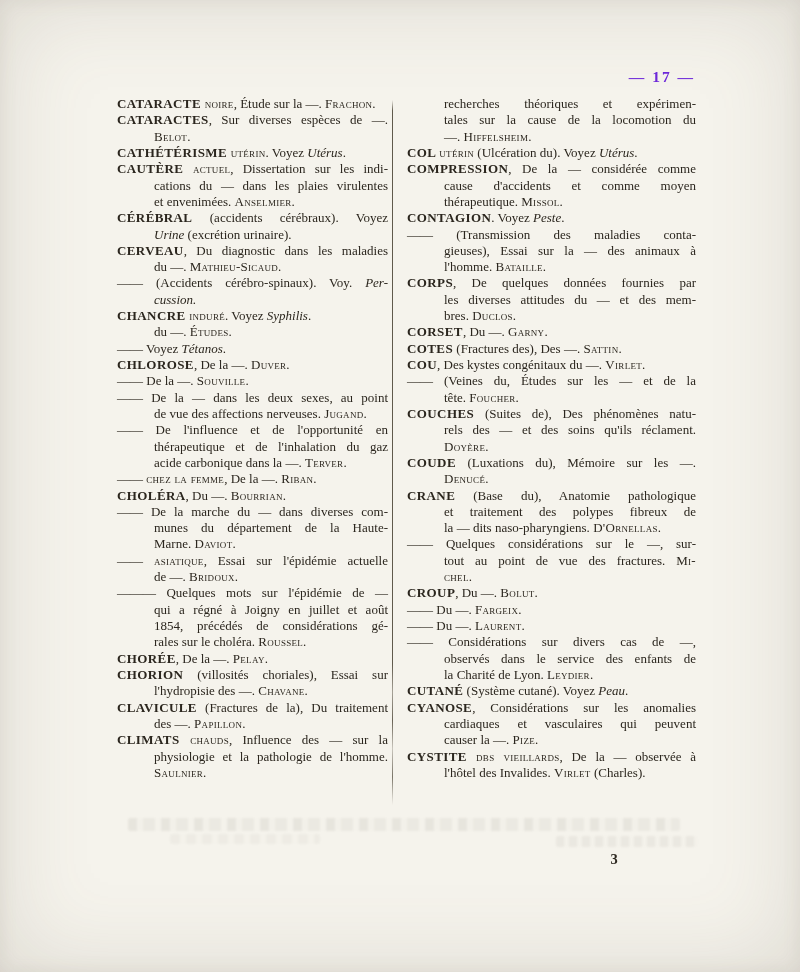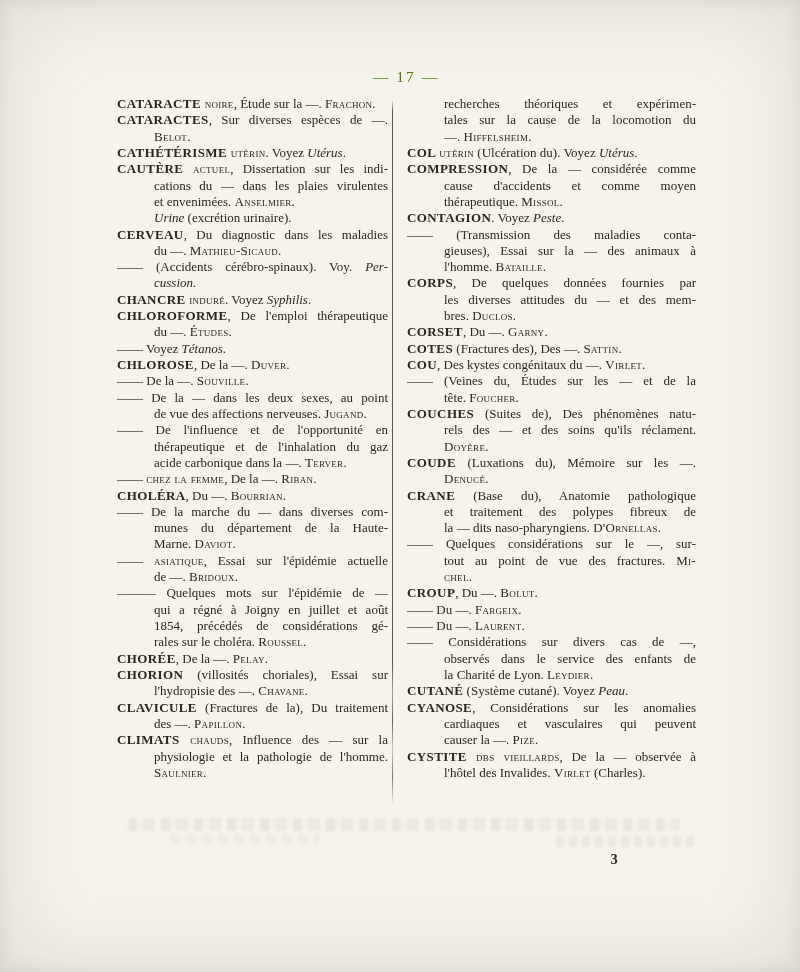--- a/index.html
+++ b/index.html
@@ -19,25 +19,25 @@
     position: absolute;
     inset: 0;
     pointer-events: none;
     box-shadow: inset 0 0 90px rgba(110, 100, 85, 0.18), inset 0 0 18px rgba(120, 110, 95, 0.10);
   }
   .page-number {
     position: absolute;
     top: 68px;
     left: 117px;
     width: 578px;
-    text-align: center;
+    text-align: right;
     font-size: 15.5px;
-    font-weight: normal;
+    font-weight: bold;
     letter-spacing: 2px;
-    color: #4d7c0f;
+    color: #6d28d9;
   }
   .column {
     position: absolute;
     top: 96px;
   }
   .column.left  { left: 117px; width: 271px; }
   .column.right { left: 407px; width: 289px; }
   .ln {
     white-space: nowrap;
     height: 16.32px;
@@ -121,27 +121,27 @@
 <div class="page-number">— 17 —</div>
 
 <div class="column left">
     <div class="ln"><span class="s-hw">CATARACTE </span><span class="s-sc">noire</span><span class="s-p">, Étude sur la —. </span><span class="s-sc">Frachon.</span></div>
     <div class="ln just"><span class="s-hw">CATARACTES</span><span class="s-p">, Sur diverses espèces de —.</span></div>
     <div class="ln ind"><span class="s-sc">Belot.</span></div>
     <div class="ln"><span class="s-hw">CATHÉTÉRISME </span><span class="s-sc">utérin</span><span class="s-p">. Voyez </span><span class="s-it">Utérus</span><span class="s-p">.</span></div>
     <div class="ln just"><span class="s-hw">CAUTÈRE </span><span class="s-sc">actuel</span><span class="s-p">, Dissertation sur les indi-</span></div>
     <div class="ln ind just"><span class="s-p">cations du — dans les plaies virulentes</span></div>
     <div class="ln ind"><span class="s-p">et envenimées. </span><span class="s-sc">Anselmier.</span></div>
+    <div class="ln just"><span class="s-hw">CÉRÉBRAL</span><span class="s-p"> (accidents cérébraux). Voyez</span></div>
     <div class="ln ind"><span class="s-it">Urine</span><span class="s-p"> (excrétion urinaire).</span></div>
     <div class="ln just"><span class="s-hw">CERVEAU</span><span class="s-p">, Du diagnostic dans les maladies</span></div>
     <div class="ln ind"><span class="s-p">du —. </span><span class="s-sc">Mathieu-Sicaud.</span></div>
     <div class="ln just"><span class="s-p">—— (Accidents cérébro-spinaux). Voy. </span><span class="s-it">Per-</span></div>
     <div class="ln ind"><span class="s-it">cussion.</span></div>
     <div class="ln"><span class="s-hw">CHANCRE </span><span class="s-sc">induré</span><span class="s-p">. Voyez </span><span class="s-it">Syphilis</span><span class="s-p">.</span></div>
-    <div class="ln just"><span class="s-hw">CHLOROFORME</span><span class="s-p">, De l'emploi thérapeutique</span></div>
     <div class="ln ind"><span class="s-p">du —. </span><span class="s-sc">Études.</span></div>
     <div class="ln"><span class="s-p">—— Voyez </span><span class="s-it">Tétanos</span><span class="s-p">.</span></div>
     <div class="ln"><span class="s-hw">CHLOROSE</span><span class="s-p">, De la —. </span><span class="s-sc">Duver.</span></div>
     <div class="ln"><span class="s-p">—— De la —. </span><span class="s-sc">Souville.</span></div>
     <div class="ln just"><span class="s-p">—— De la — dans les deux sexes, au point</span></div>
     <div class="ln ind"><span class="s-p">de vue des affections nerveuses. </span><span class="s-sc">Jugand.</span></div>
     <div class="ln just"><span class="s-p">—— De l'influence et de l'opportunité en</span></div>
     <div class="ln ind just"><span class="s-p">thérapeutique et de l'inhalation du gaz</span></div>
     <div class="ln ind"><span class="s-p">acide carbonique dans la —. </span><span class="s-sc">Terver.</span></div>
     <div class="ln"><span class="s-p">—— </span><span class="s-sc">chez la femme</span><span class="s-p">, De la —. </span><span class="s-sc">Riban.</span></div>

